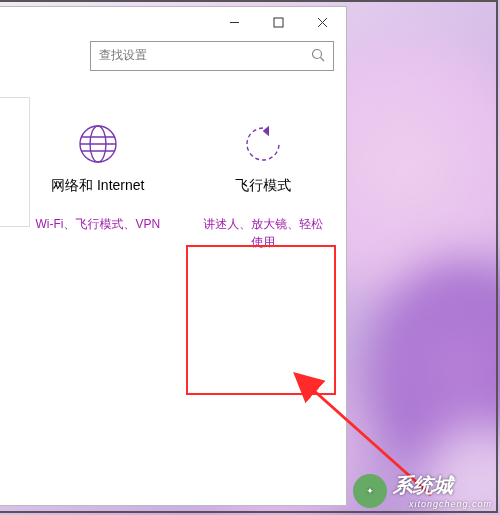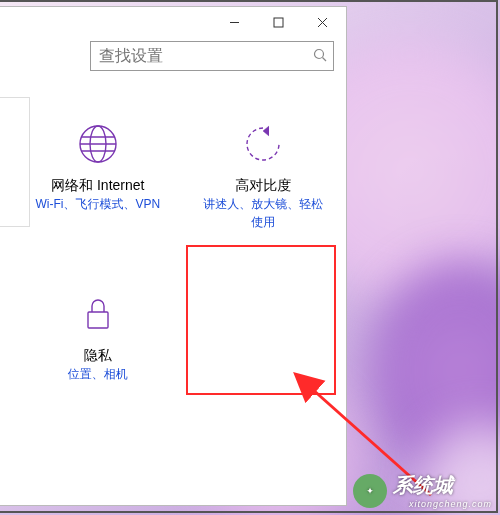--- a/index.html
+++ b/index.html
@@ -48,22 +48,22 @@
   .titlebar .btn svg { width:11px; height:11px; stroke:#333; stroke-width:1; fill:none; }
 
   .search-row { padding: 4px 12px 8px 90px; }
   .search {
     display:flex; align-items:center;
     border:1px solid #999; height:30px;
     background:#fff;
   }
   .search input {
     flex:1; border:none; outline:none; padding:0 8px;
-    font-size:16px; background:transparent;
-    font-family: Liberation Serif, serif;
+    font-size:12px; background:transparent;
+    font-family: Liberation Mono, monospace;
   }
   .search .sicon { width:30px; text-align:center; color:#666; }
 
   .grid {
     flex:1; padding: 30px 0 0 15px;
     display:grid;
     grid-template-columns: 1fr 1fr;
     grid-auto-rows: 170px;
     justify-items:center;
     position: relative;
@@ -76,21 +76,21 @@
   .tile {
     width:150px;
     display:flex; flex-direction:column; align-items:center;
     text-align:center;
     cursor:pointer;
     padding:6px;
   }
   .tile .iconwrap { height:58px; display:flex; align-items:center; justify-content:center; }
   .tile .iconwrap svg { width:44px; height:44px; stroke:#7a36b1; fill:none; stroke-width:1.4; }
   .tile .title { color:#000; font-size:14px; margin-top:4px; font-weight:400; }
-  .tile .sub { color:#1d4ed8; font-size:12px; margin-top:0; line-height:1.5; max-width:130px; }
+  .tile .sub { color:#a21caf; font-size:12px; margin-top:20px; line-height:1.5; max-width:130px; }
 
   .highlight {
     position:absolute;
     left:186px; top:245px;
     width:150px; height:150px;
     border:2px solid #ff2a2a;
     pointer-events:none;
   }
 
   
@@ -169,34 +169,24 @@
     </div>
 
 
     <div class="tile">
       <div class="iconwrap">
         <svg viewBox="0 0 44 44">
           <path d="M22 6 A16 16 0 1 0 38 22" stroke-dasharray="4 3"></path>
           <path d="M28 4 L22 9 L28 14" fill="#7a36b1" stroke="#7a36b1" stroke-width=".5"></path>
         </svg>
       </div>
-      <div class="title">高对比度</div>
+      <div class="title">飞行模式</div>
       <div class="sub">讲述人、放大镜、轻松使用</div>
     </div>
 
-    <div class="tile">
-      <div class="iconwrap">
-        <svg viewBox="0 0 44 44">
-          <rect x="12" y="20" width="20" height="16" rx="1"></rect>
-          <path d="M16 20 V14 a6 6 0 0 1 12 0 V20"></path>
-        </svg>
-      </div>
-      <div class="title">隐私</div>
-      <div class="sub">位置、相机</div>
-    </div>
 
   </div>
 </div>
 
 <div class="highlight"></div>
 
 <div class="arrow">
   <svg viewBox="0 0 150 120">
     <defs>
       <marker id="ah" markerWidth="12" markerHeight="12" refX="2" refY="5" orient="auto">

